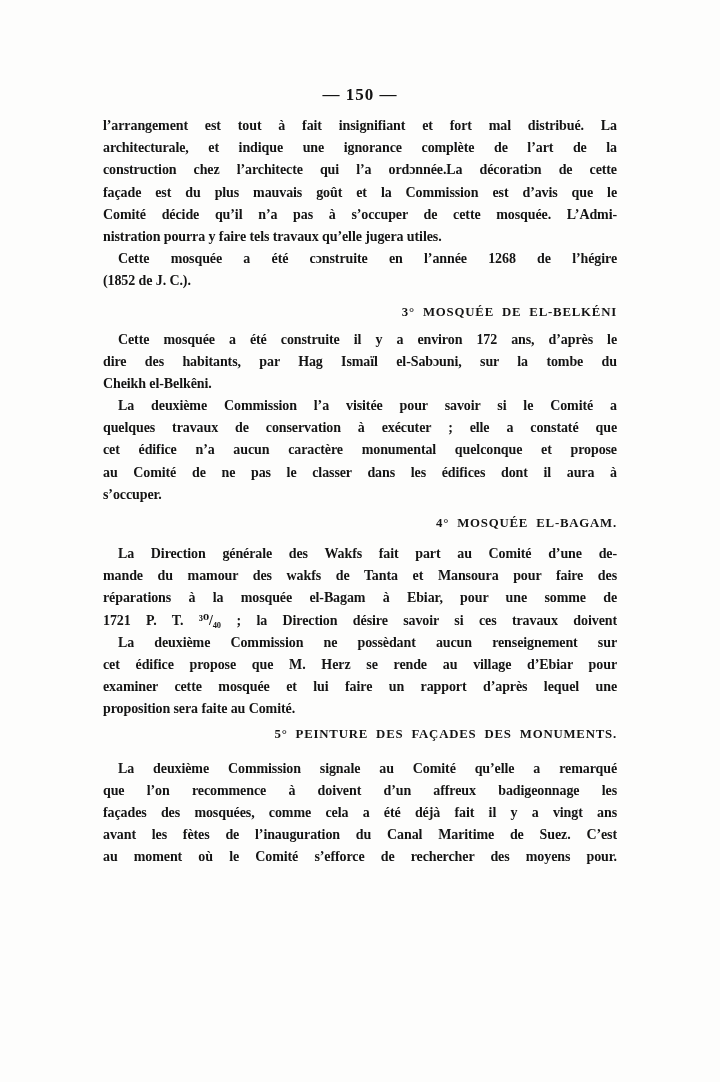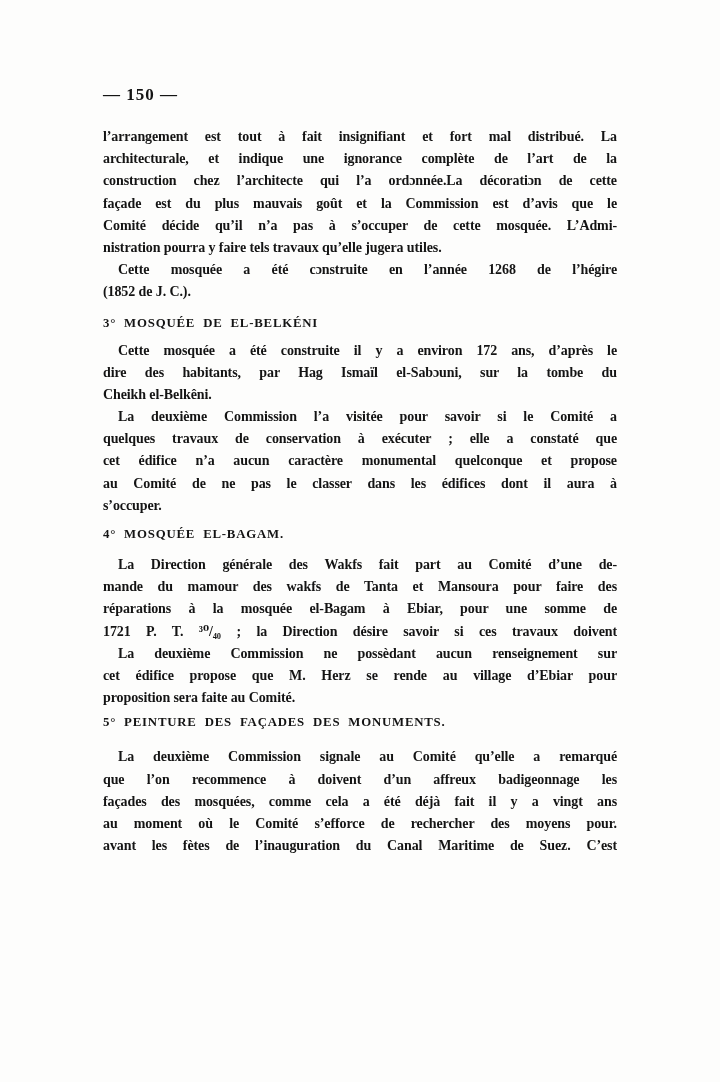--- a/index.html
+++ b/index.html
@@ -11,43 +11,43 @@
     overflow: hidden;
     font-family: "Liberation Serif", "DejaVu Serif", serif;
     color: #141414;
   }
   .content {
     width: 514px;
     margin-left: 103px;
     padding-top: 85px;
   }
   .page-number {
-    text-align: left;
+    text-align: center;
     font-size: 17px;
     font-weight: bold;
     line-height: 20px;
     letter-spacing: 1px;
-    margin-bottom: 21px;
+    margin-bottom: 10px;
   }
   .para { margin: 0; }
   .line {
     font-size: 14px;
     font-weight: bold;
     line-height: 22.2px;
     letter-spacing: -0.1px;
     text-align: justify;
     text-align-last: justify;
     white-space: normal;
     overflow: hidden;
     height: 22.2px;
   }
   .line.last { text-align-last: left; }
   .line.indent { text-indent: 15px; }
   .heading {
-    text-align: left;
+    text-align: right;
     font-size: 12.8px;
     font-weight: bold;
     letter-spacing: 0.8px;
     word-spacing: 4px;
     line-height: 16px;
   }
   .heading.h3 { margin: 11px 0 9px 0; }
   .heading.h4 { margin: 9px 0 12px 0; }
   .heading.h5 { margin: 5px 0 16px 0; }
 </style>
@@ -94,27 +94,28 @@
     <div class="para">
       <div class="line indent">La Direction générale des Wakfs fait part au Comité d’une de-</div>
       <div class="line">mande du mamour des wakfs de Tanta et Mansoura pour faire des</div>
       <div class="line">réparations à la mosquée el-Bagam à Ebiar, pour une somme de</div>
       <div class="line">1721 P. T. ³⁰/₄₀ ; la Direction désire savoir si ces travaux doivent</div>
     </div>
 
     <div class="para">
       <div class="line indent">La deuxième Commission ne possèdant aucun renseignement sur</div>
       <div class="line">cet édifice propose que M. Herz se rende au village d’Ebiar pour</div>
+      <div class="line">examiner cette mosquée et lui faire un rapport d’après lequel une</div>
       <div class="line last">proposition sera faite au Comité.</div>
     </div>
 
     <div class="heading h5">5° PEINTURE DES FAÇADES DES MONUMENTS.</div>
 
     <div class="para">
       <div class="line indent">La deuxième Commission signale au Comité qu’elle a remarqué</div>
       <div class="line">que l’on recommence à doivent d’un affreux badigeonnage les</div>
       <div class="line">façades des mosquées, comme cela a été déjà fait il y a vingt ans</div>
+      <div class="line">avant les fètes de l’inauguration du Canal Maritime de Suez. C’est</div>
       <div class="line">au moment où le Comité s’efforce de rechercher des moyens pour.</div>
-      <div class="line">avant les fètes de l’inauguration du Canal Maritime de Suez. C’est</div>
     </div>
 
   </div>
 </div>
 
 </body></html>

